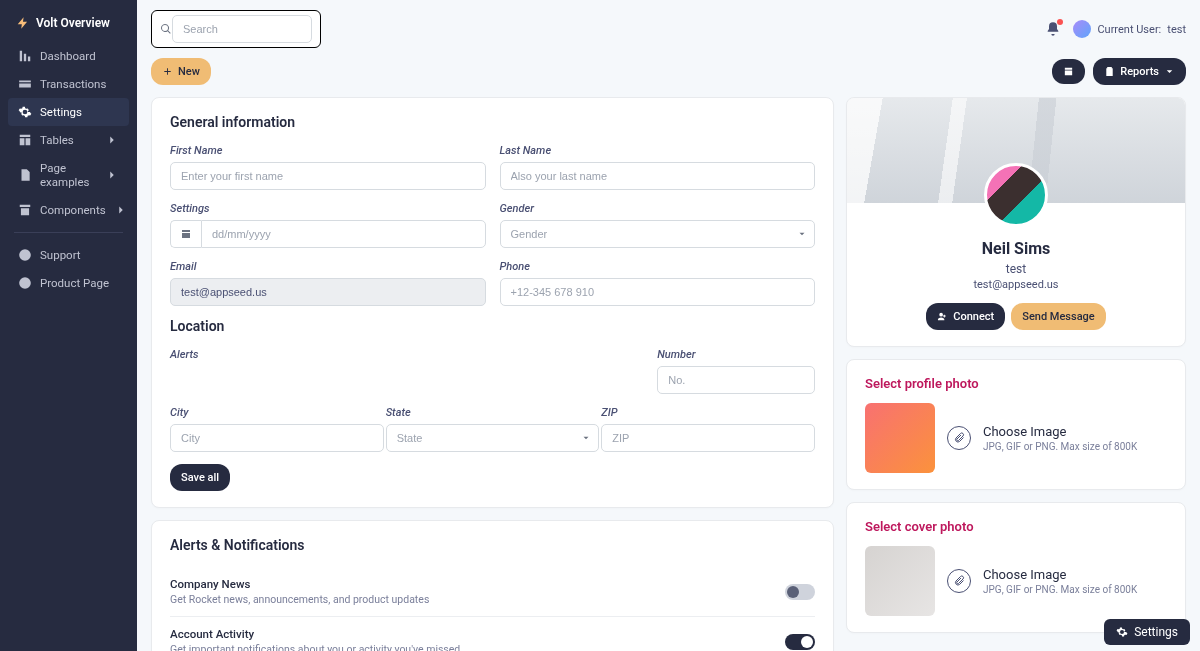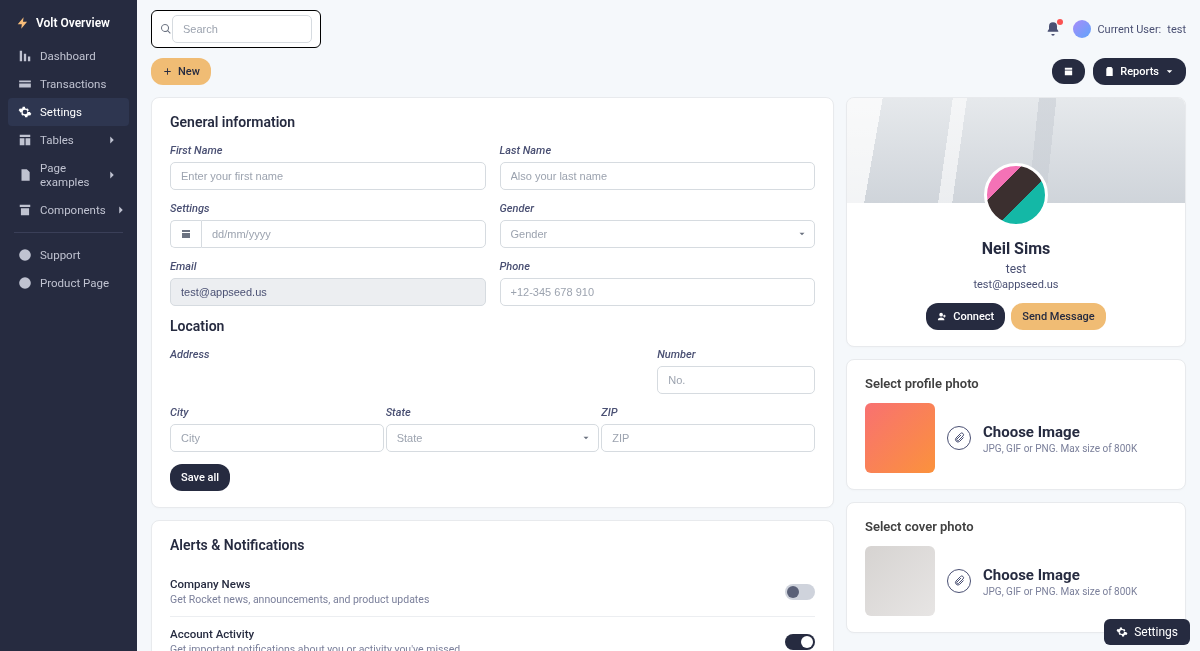--- a/index.html
+++ b/index.html
@@ -63,27 +63,27 @@
   linear-gradient(100deg, rgba(255,255,255,0.75) 0 10%, transparent 10% 100%),
   linear-gradient(98deg, transparent 0 30%, rgba(255,255,255,0.6) 30% 34%, transparent 34% 100%),
   linear-gradient(96deg, transparent 0 55%, rgba(200,205,212,0.6) 55% 60%, transparent 60% 100%);
 }
 .profile-av { width: 64px; height: 64px; border-radius: 50%; border: 3px solid #fff; background: linear-gradient(135deg,#f472b6 0 30%,#3b2f2f 30% 60%,#14b8a6 60% 100%); margin: -40px auto 0; position: relative; z-index: 2; }
 .profile-body { text-align: center; padding: 8px 16px 16px; }
 .profile-body h4 { font-size: 16px; font-weight: 700; color: #262b40; margin-top: 4px; }
 .profile-body .role { font-size: 12px; color: #4a5073; margin-top: 4px; }
 .profile-body .email { font-size: 11px; color: #4a5073; margin-top: 2px; }
 .profile-btns { display: flex; gap: 6px; justify-content: center; margin-top: 12px; align-items: flex-end; }
-.section-h { font-size: 13px; font-weight: 600; color: #404040; margin-bottom: 12px; }
+.section-h { font-size: 13px; font-weight: 600; color: #be185d; margin-bottom: 12px; }
 .photo-row { display: flex; gap: 12px; align-items: center; }
 .thumb { width: 70px; height: 70px; border-radius: 6px; background: linear-gradient(135deg,#f87171,#fb923c); }
 .thumb.cov { background: linear-gradient(135deg,#d6d3d1,#e7e5e4); }
 .clip-icon { width: 24px; height: 24px; border: 1.5px solid #4a5073; border-radius: 50%; display: flex; align-items: center; justify-content: center; }
 .clip-icon svg { width: 12px; height: 12px; }
-.choose-meta .c1 { font-size: 15px; color: #262b40; font-weight: bold; }
+.choose-meta .c1 { font-size: 13px; color: #262b40; }
 .choose-meta .c2 { font-size: 10px; color: #7a7f9a; margin-top: 2px; }
 .left-col { display: flex; flex-direction: column; gap: 12px; }
 .right-col { display: flex; flex-direction: column; gap: 12px; }
 .settings-fab { position: fixed; right: 10px; bottom: 6px; background: #262b40; color: #fff; border-radius: 6px; padding: 6px 12px; font-size: 12px; display: flex; align-items: center; gap: 6px; cursor: pointer; }
 .settings-fab svg { width: 12px; height: 12px; }
 .btn svg { width: 11px; height: 11px; }
 </style>
 </head>
 <body>
 
@@ -246,21 +246,21 @@
               </div>
               <div>
                 <label>Phone</label>
                 <input type="text" placeholder="+12-345 678 910" style="">
               </div>
             </div>
 
             <h5 style="margin-top:4px">Location</h5>
             <div class="row-addr">
               <div>
-                <label>Address</label>
+                <label>Alerts</label>
               </div>
               <div>
                 <label>Number</label>
                 <input type="text" placeholder="No." style="">
               </div>
             </div>
             <div class="row3">
               <div>
                 <label>City</label>
                 <input type="text" placeholder="City" style="">

